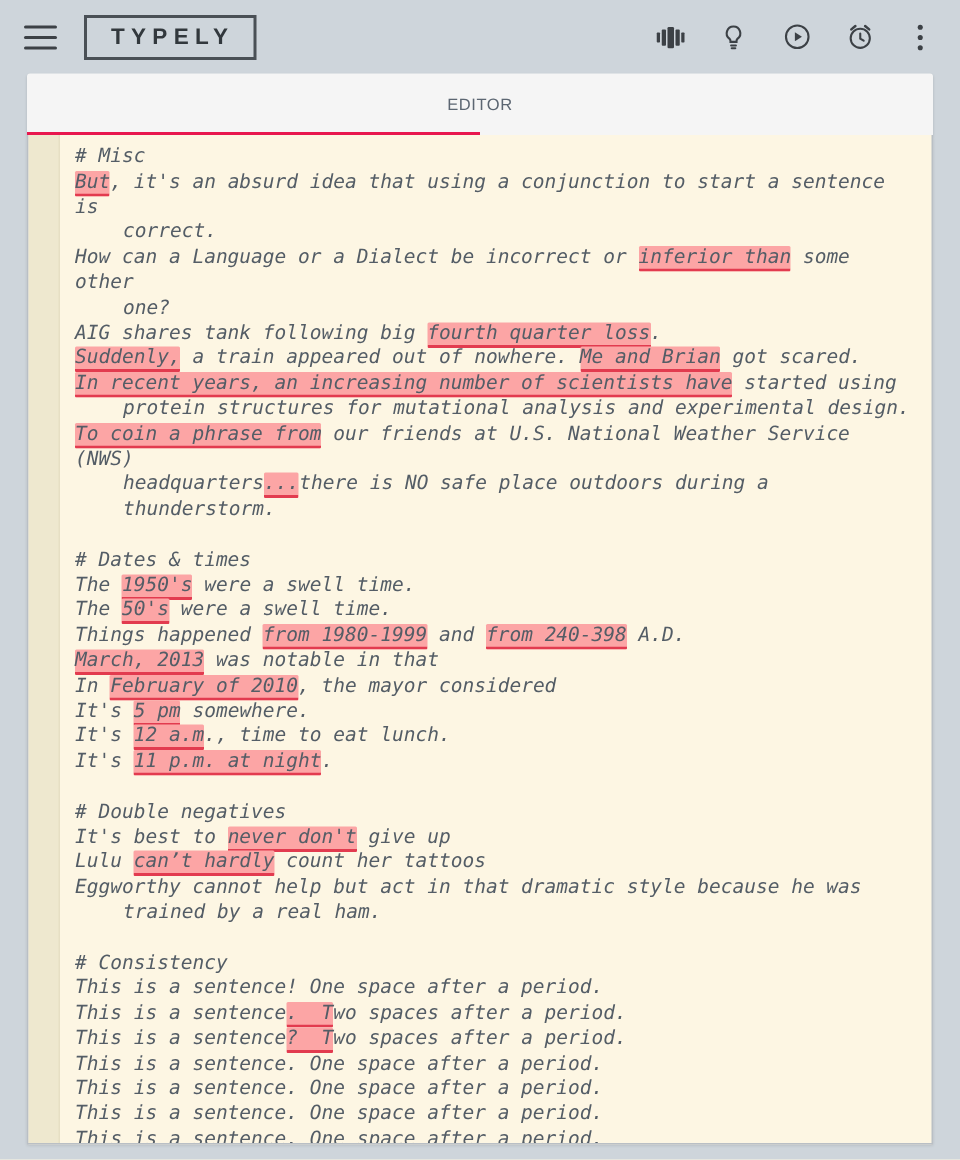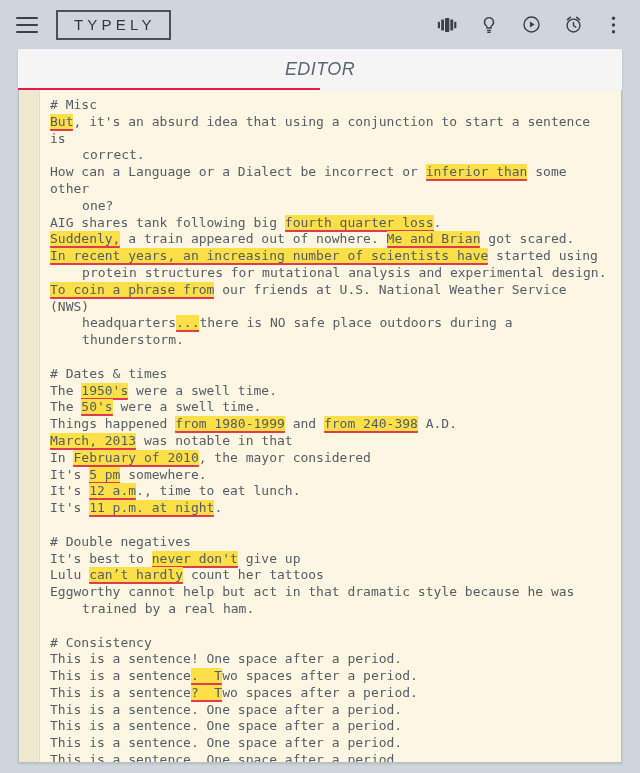--- a/index.html
+++ b/index.html
@@ -37,21 +37,21 @@
     height: 2px;
     background: #3c4146;
     border-radius: 1px;
   }
   .logo {
     border: 2px solid #4a5056;
     padding: 5px 13px 6px 16px;
     font-size: 15px;
     letter-spacing: 4.2px;
     color: #32383d;
-    font-weight: 400;
+    font-weight: 700;
     line-height: 1;
   }
   .appbar-spacer { flex: 1; }
   .icon-btn {
     width: 30px;
     height: 30px;
     display: flex;
     align-items: center;
     justify-content: center;
     margin-left: 12px;
@@ -71,26 +71,25 @@
   .tabs {
     display: flex;
     height: 41px;
     position: relative;
   }
   .tab {
     flex: 1;
     display: flex;
     align-items: center;
     justify-content: center;
-    font-size: 18px;
+    font-size: 11px;
     letter-spacing: 0.4px;
     color: #9b9fa3;
     cursor: pointer;
     user-select: none;
-    font-style: italic;
   }
   .tab.active { color: #5c6672; }
   .tab-underline {
     position: absolute;
     left: 0;
     bottom: 0;
     width: 50%;
     height: 2px;
     background: #e8174e;
   }
@@ -118,26 +117,26 @@
     padding: 7px 8px 0 10px;
     font-family: "DejaVu Sans Mono", "Liberation Mono", monospace;
     font-size: 13px;
     line-height: 16.8px;
     color: #545d66;
     white-space: pre-wrap;
     word-break: normal;
     overflow: hidden;
     box-sizing: border-box;
   }
-  .ln { min-height: 16.8px; }
+  .ln { min-height: 16.8px; font-style: italic; }
   .ln.blank { height: 16.8px; }
   .indent { padding-left: 4.1ch; display: inline-block; }
 
   mark.hl {
-    background: #fde047;
+    background: #fca5a5;
     color: #545d66;
     border-bottom: 2px solid #e23b4f;
     padding: 0;
     border-radius: 1px;
   }
 </style>
 </head>
 <body>
 
 <div class="appbar">

